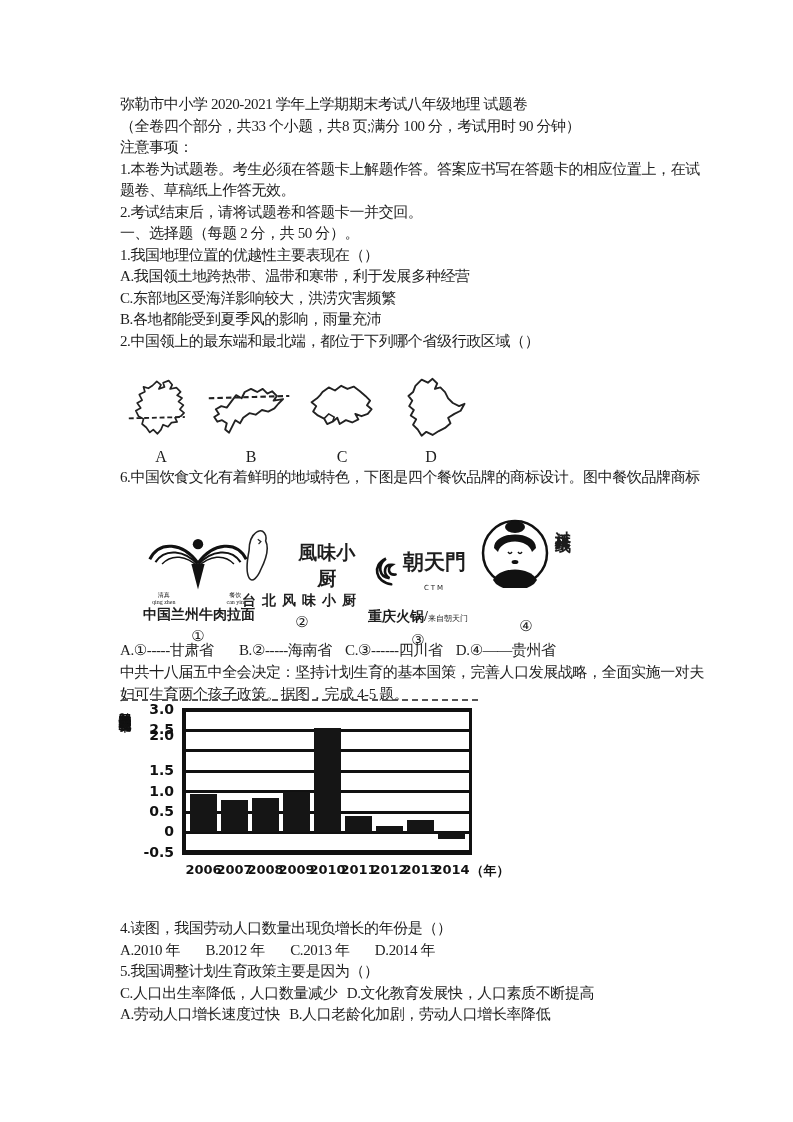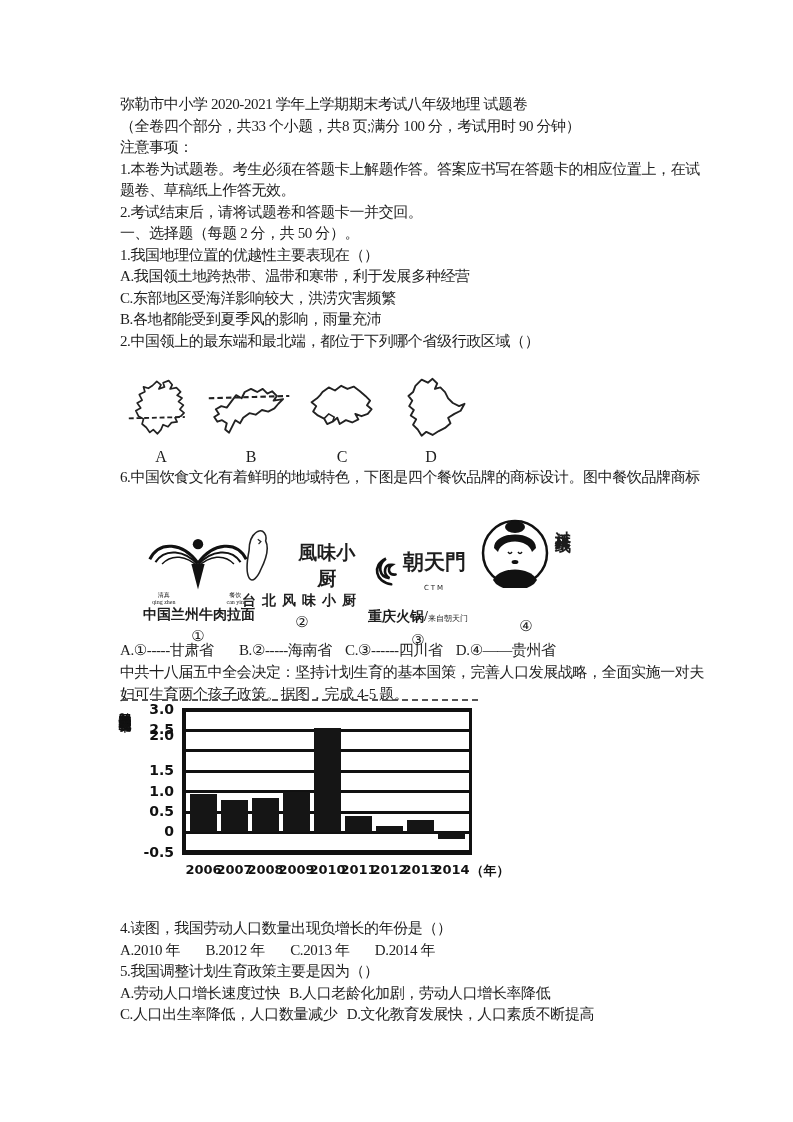--- a/index.html
+++ b/index.html
@@ -224,22 +224,22 @@
   <div class="tblock" style="top:918px;">
     <span class="line">4.读图，我国劳动人口数量出现负增长的年份是（）</span>
     <span class="line">
       <span class="opt-span">A.2010 年</span>
       <span class="opt-span">B.2012 年</span>
       <span class="opt-span">C.2013 年</span>
       <span>D.2014 年</span>
     </span>
     <span class="line">5.我国调整计划生育政策主要是因为（）</span>
     <span class="line">
+      <span class="opt-span tight" style="margin-right:6px;">C.人口出生率降低，人口数量减少</span>
+      <span>D.文化教育发展快，人口素质不断提高</span>
+    </span>
+    <span class="line">
       <span class="opt-span tight" style="margin-right:6px;">A.劳动人口增长速度过快</span>
       <span>B.人口老龄化加剧，劳动人口增长率降低</span>
     </span>
-    <span class="line">
-      <span class="opt-span tight" style="margin-right:6px;">C.人口出生率降低，人口数量减少</span>
-      <span>D.文化教育发展快，人口素质不断提高</span>
-    </span>
   </div>
 
 </div>
 
 </body></html>

